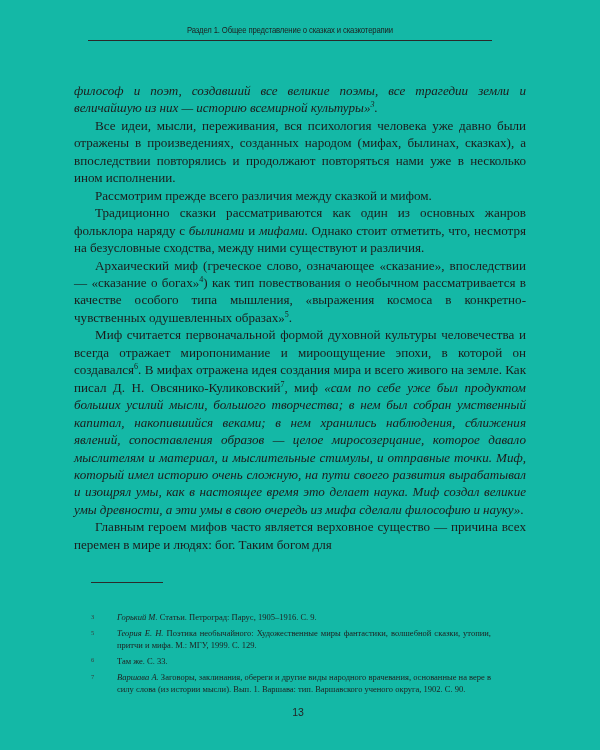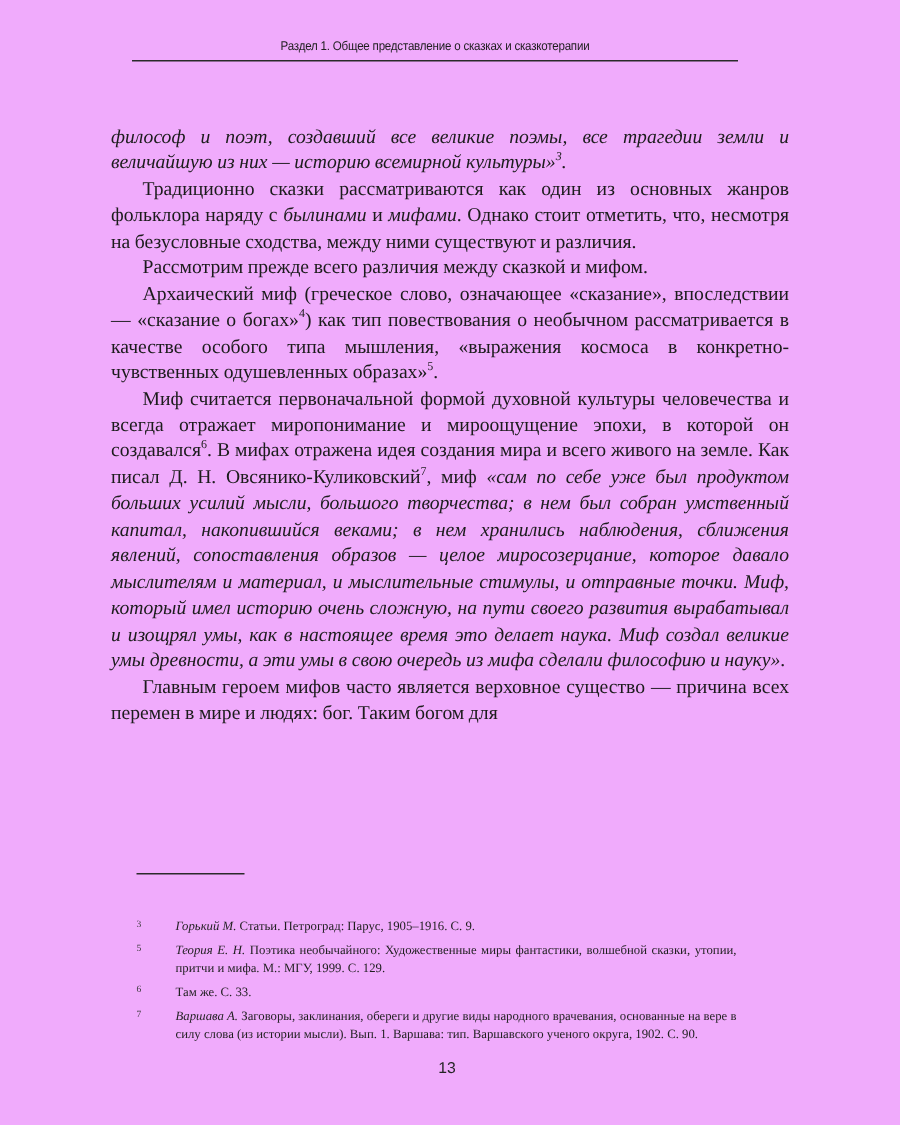--- a/index.html
+++ b/index.html
@@ -5,21 +5,21 @@
 <style>
   html, body {
     margin: 0;
     padding: 0;
     background: #ffffff;
   }
   .page {
     position: relative;
     width: 600px;
     height: 750px;
-    background: #f0abfc;
+    background: #14b8a6;
     overflow: hidden;
     font-family: "Liberation Serif", "DejaVu Serif", serif;
     color: #1c1c1c;
     box-sizing: border-box;
   }
 
   
   .runhead {
     position: absolute;
     left: 88px;
@@ -117,22 +117,23 @@
 </head>
 <body>
 
 <div class="page">
 
   <div class="runhead">Раздел 1. Общее представление о сказках и сказкотерапии</div>
   <div class="runhead-rule"></div>
 
   <div class="body-block">
       <p class="para italic noindent">философ и поэт, создавший все великие поэмы, все трагедии земли и величайшую из них — историю всемирной культуры»<sup>3</sup>.</p>
+      <p class="para">Все идеи, мысли, переживания, вся психология человека уже давно были отражены в произведениях, созданных народом (мифах, былинах, сказках), а впоследствии повторялись и продолжают повторяться нами уже в несколько ином исполнении.</p>
+      <p class="para">Рассмотрим прежде всего различия между сказкой и мифом.</p>
       <p class="para">Традиционно сказки рассматриваются как один из основных жанров фольклора наряду с <i>былинами</i> и <i>мифами</i>. Однако стоит отметить, что, несмотря на безусловные сходства, между ними существуют и различия.</p>
-      <p class="para">Рассмотрим прежде всего различия между сказкой и мифом.</p>
       <p class="para">Архаический миф (греческое слово, означающее «сказание», впоследствии — «сказание о богах»<sup>4</sup>) как тип повествования о необычном рассматривается в качестве особого типа мышления, «выражения космоса в конкретно-чувственных одушевленных образах»<sup>5</sup>.</p>
       <p class="para">Миф считается первоначальной формой духовной культуры человечества и всегда отражает миропонимание и мироощущение эпохи, в которой он создавался<sup>6</sup>. В мифах отражена идея создания мира и всего живого на земле. Как писал Д. Н. Овсянико-Куликовский<sup>7</sup>, миф <i>«сам по себе уже был продуктом больших усилий мысли, большого творчества; в нем был собран умственный капитал, накопившийся веками; в нем хранились наблюдения, сближения явлений, сопоставления образов — целое миросозерцание, которое давало мыслителям и материал, и мыслительные стимулы, и отправные точки. Миф, который имел историю очень сложную, на пути своего развития вырабатывал и изощрял умы, как в настоящее время это делает наука. Миф создал великие умы древности, а эти умы в свою очередь из мифа сделали философию и науку»</i>.</p>
       <p class="para">Главным героем мифов часто является верховное существо — причина всех перемен в мире и людях: бог. Таким богом для</p>
     </div>
 
   <div class="fn-rule"></div>
   <div class="footnotes">
       <div class="fn"><span class="marker">3</span><span><i>Горький М.</i> Статьи. Петроград: Парус, 1905–1916. С. 9.</span></div>
       <div class="fn"><span class="marker">5</span><span><i>Теория Е. Н.</i> Поэтика необычайного: Художественные миры фантастики, волшебной сказки, утопии, притчи и мифа. М.: МГУ, 1999. С. 129.</span></div>
       <div class="fn"><span class="marker">6</span><span>Там же. С. 33.</span></div>

